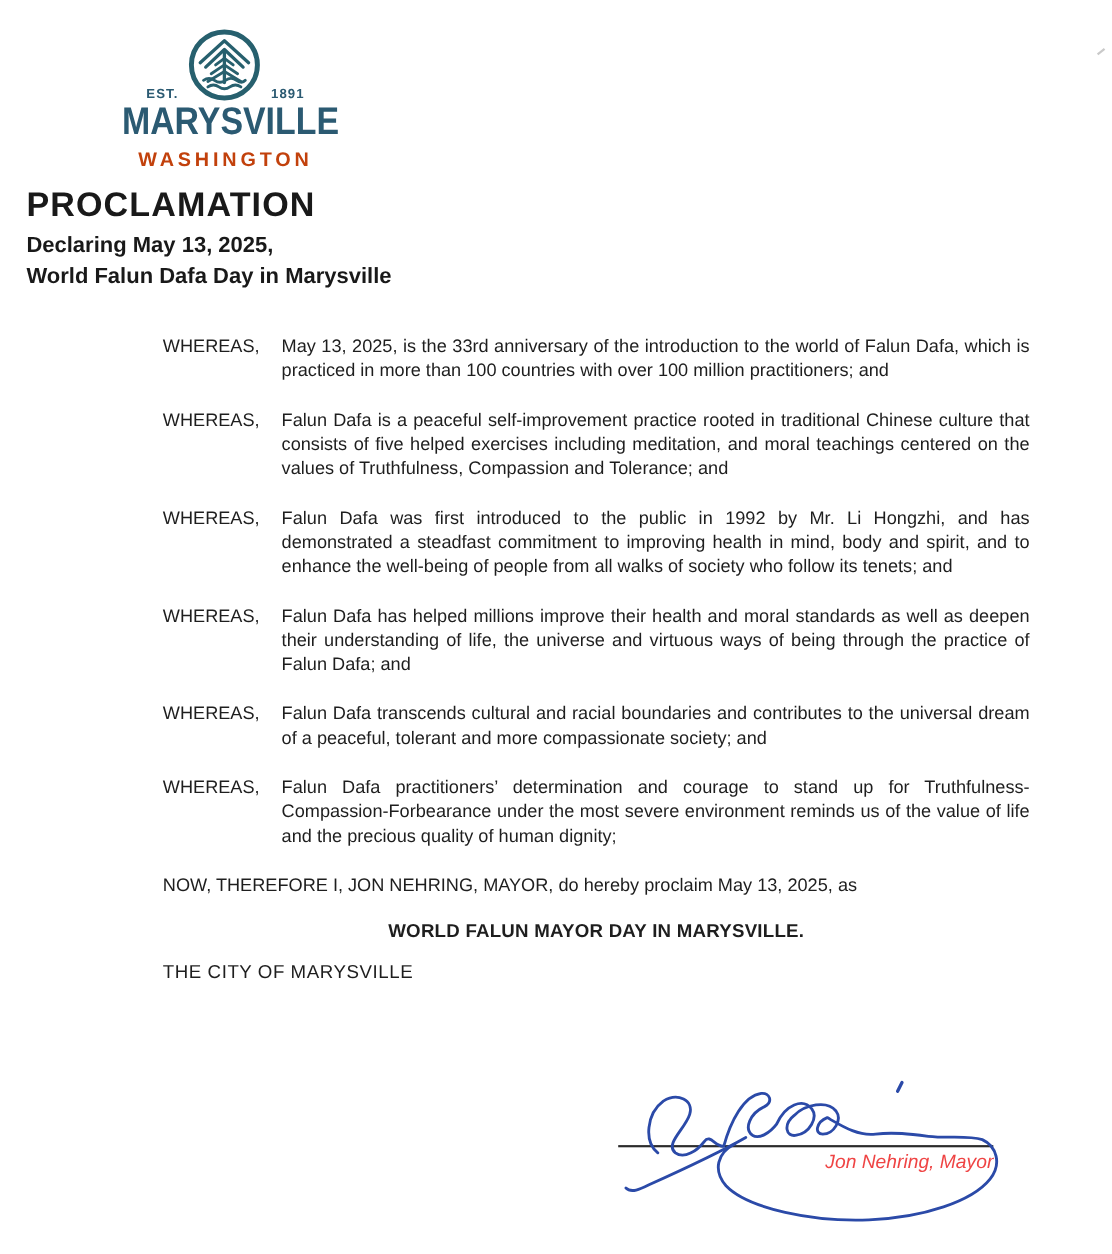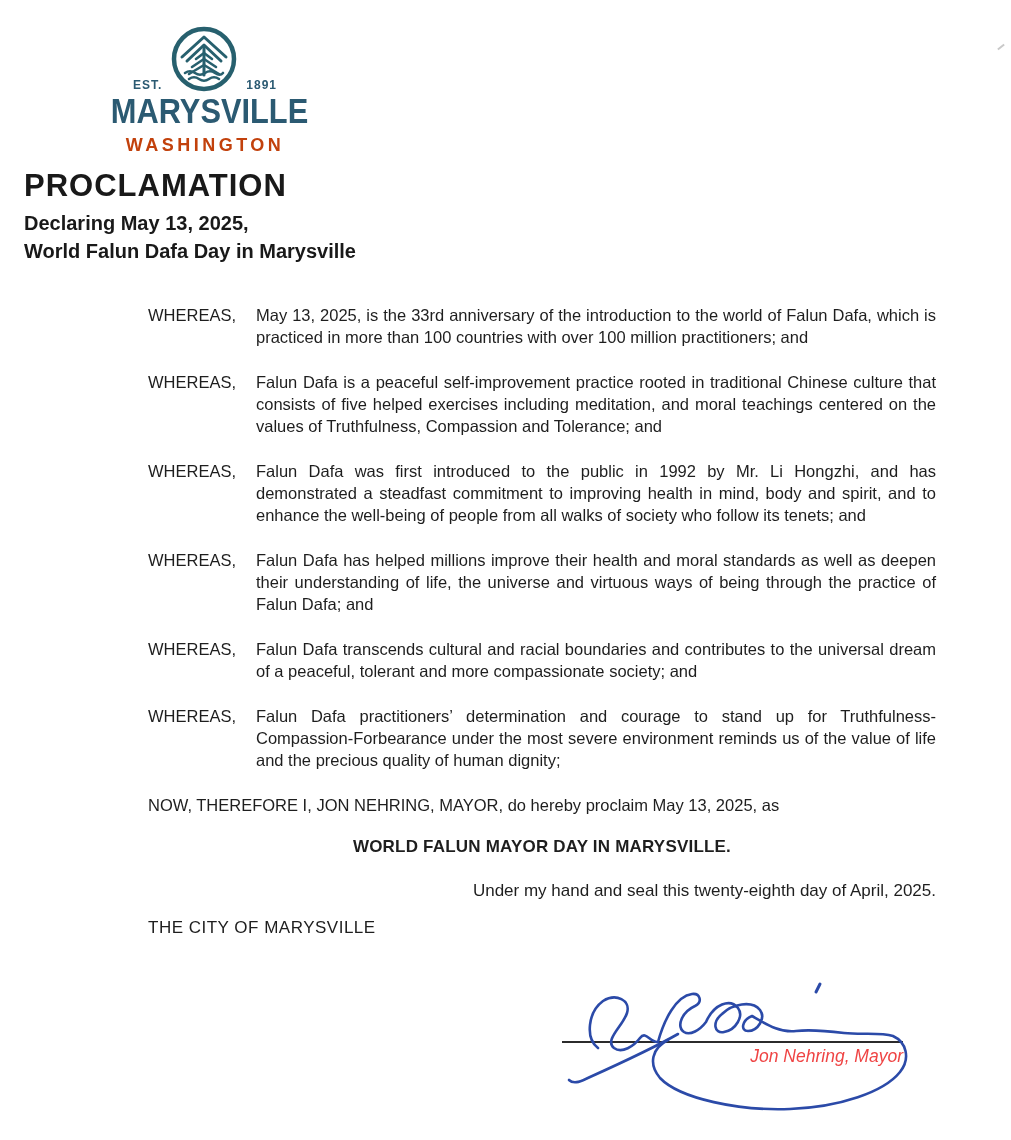--- a/index.html
+++ b/index.html
@@ -109,21 +109,20 @@
       <p>Falun Dafa transcends cultural and racial boundaries and contributes to the universal dream of a peaceful, tolerant and more compassionate society; and</p>
     </div>
 
     <div class="clause">
       <span class="wlabel">WHEREAS,</span>
       <p>Falun Dafa practitioners’ determination and courage to stand up for Truthfulness-Compassion-Forbearance under the most severe environment reminds us of the value of life and the precious quality of human dignity;</p>
     </div>
 
     <p class="therefore">NOW, THEREFORE I, JON NEHRING, MAYOR, do hereby proclaim May 13, 2025, as</p>
     <p class="day-title">WORLD FALUN MAYOR DAY IN MARYSVILLE.</p>
-    <p class="hand-seal">Under my hand and seal this twenty-eighth day of April, 2025.</p>
     <p class="city-of">THE CITY OF MARYSVILLE</p>
   </main>
 
   <div class="sig-line"></div>
   <div class="sig-name">Jon Nehring, Mayor</div>
 
   <svg class="sig-svg" width="380" height="160" viewBox="545 975 380 160">
     <g fill="none" stroke="#2b4aa8" stroke-width="2.6" stroke-linecap="round" stroke-linejoin="round">
 
       <path d="M 820 984 L 816 992" stroke-width="3"></path>

